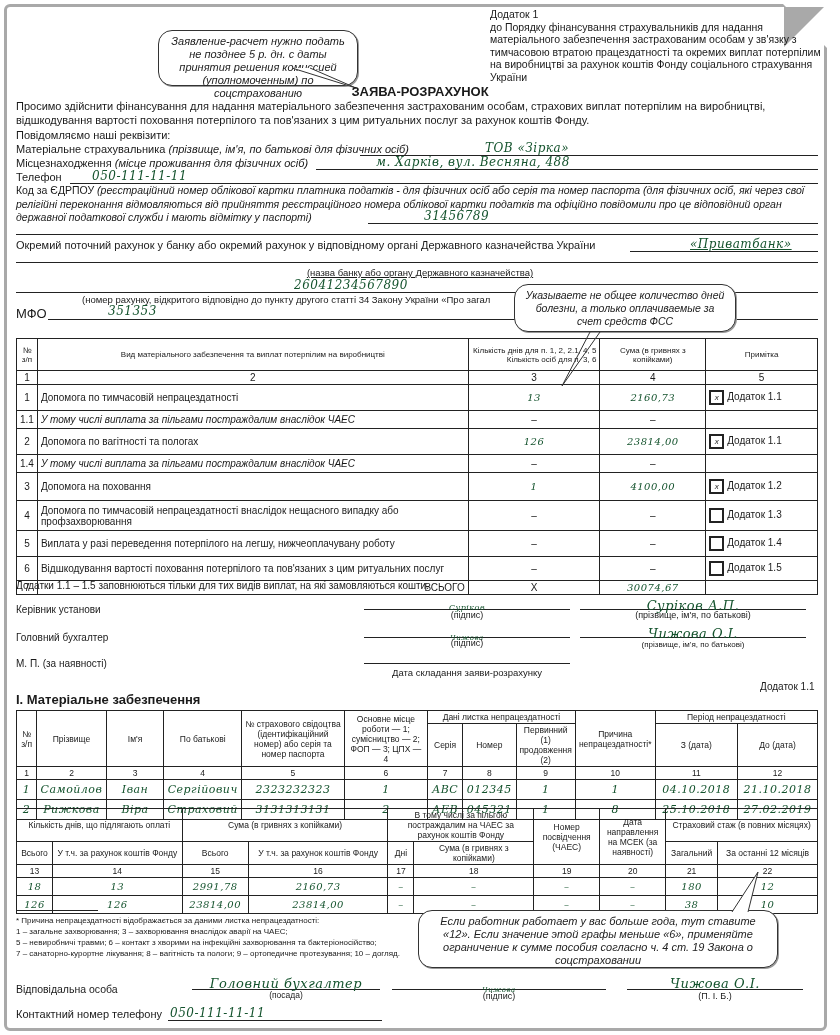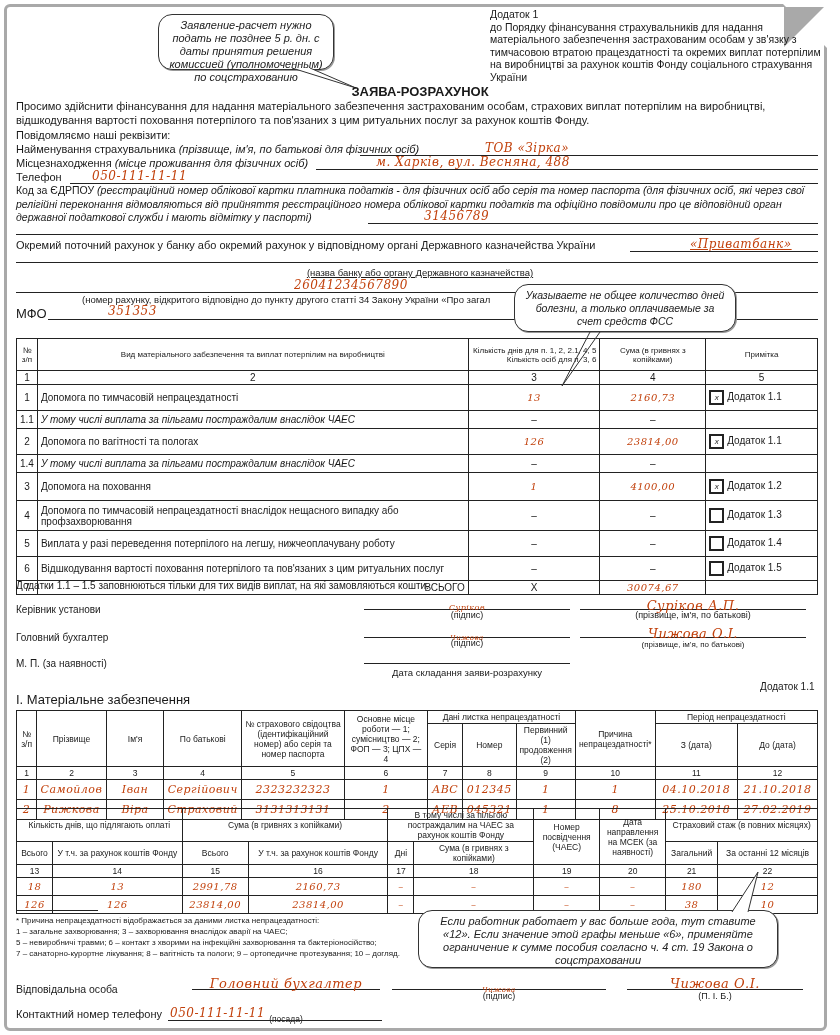--- a/index.html
+++ b/index.html
@@ -12,21 +12,21 @@
   }
   .fold {
     position: absolute; right: 0; top: 0; width: 0; height: 0;
     border-left: 40px solid #a9a9a9; border-bottom: 40px solid transparent;
   }
   .fold-cover {
     position: absolute; right: -3px; top: -3px; width: 44px; height: 44px; background: #fff;
     clip-path: polygon(0 0, 100% 0, 100% 100%);
   }
   .abs { position: absolute; }
-  .hand { font-family: "DejaVu Serif", serif; font-style: italic; color: #c2410c; letter-spacing: 0.5px; }
+  .hand { font-family: "DejaVu Serif", serif; font-style: italic; color: #14532d; letter-spacing: 0.5px; }
   .ital { font-style: italic; }
 
   .callout {
     position: absolute; background: #fff; border: 1.2px solid #333; border-radius: 14px;
     font-style: italic; text-align: center; font-size: 11px; line-height: 13px; color: #222;
     padding: 4px 8px; box-shadow: 1px 1px 0 #999;
   }
 
   .annex { left: 490px; top: 8px; width: 340px; font-size: 10.5px; line-height: 12.5px; }
   .doc-title { left: 0; width: 840px; top: 84px; text-align: center; font-weight: bold; font-size: 13px; }
@@ -42,39 +42,39 @@
   .note { font-size: 8px; line-height: 11px; }
 </style>
 </head>
 <body>
 
 <div class="page">
   <div class="fold-cover"></div>
   <div class="fold"></div>
 </div>
 
-<div class="callout" style="left:158px; top:14px; width:176px; height:56px;">
+<div class="callout" style="left:158px; top:30px; width:200px; height:56px;">
   <span>Заявление-расчет нужно подать не позднее 5 р. дн. с даты принятия решения комиссией (уполномоченным) по соцстрахованию</span>
 </div>
 <svg class="abs" style="left:290px; top:66px;" width="70" height="26">
   <polyline points="2,2 66,22 20,2" fill="#fff" stroke="#333" stroke-width="1"></polyline>
 </svg>
 
 <div class="abs annex">
   <div>Додаток 1</div>
   <div>до Порядку фінансування страхувальників для надання матеріального забезпечення застрахованим особам у зв'язку з тимчасовою втратою працездатності та окремих виплат потерпілим на виробництві за рахунок коштів Фонду соціального страхування України</div>
 </div>
 
 <div class="abs doc-title">ЗАЯВА-РОЗРАХУНОК</div>
 
 <div class="abs txt" style="left:16px; top:99px; width:802px;">Просимо здійснити фінансування для надання матеріального забезпечення застрахованим особам, страхових виплат потерпілим на виробництві, відшкодування вартості поховання потерпілого та пов'язаних з цим ритуальних послуг за рахунок коштів Фонду.</div>
 <div class="abs txt" style="left:16px; top:128px;">Повідомляємо наші реквізити:</div>
 
 <div class="abs txt" style="left:16px; top:142px; width:802px; height:14px;">
-  <span>Найменування страхувальника</span>
+  <span>Матеріальне страхувальника</span>
   <span class="ital">(прізвище, ім'я, по батькові для фізичних осіб)</span>
 </div>
 <div class="abs line" style="left:360px; top:142px; width:458px; height:14px;">
   <span class="hand" style="position:absolute; left:125px; top:-1px; font-size:12px;">ТОВ «Зірка»</span>
 </div>
 
 <div class="abs txt" style="left:16px; top:156px;">
   <span>Місцезнаходження</span>
   <span class="ital">(місце проживання для фізичних осіб)</span>
 </div>
@@ -229,21 +229,21 @@
 <div class="abs line" style="left:580px; top:624px; width:226px; height:14px; text-align:center;">
   <span class="hand" style="font-size:13px;">Чижова О.І.</span>
 </div>
 <div class="abs" style="left:580px; top:640px; width:226px; font-size:8px; text-align:center;">(прізвище, ім'я, по батькові)</div>
 
 <div class="abs" style="left:16px; top:658px; font-size:10px;">М. П. (за наявності)</div>
 <div class="abs line" style="left:364px; top:653px; width:206px; height:11px;"></div>
 <div class="abs" style="left:364px; top:667px; width:206px; font-size:9.5px; text-align:center;">Дата складання заяви-розрахунку</div>
 
 <div class="abs" style="left:760px; top:681px; font-size:10px;">Додаток 1.1</div>
-<div class="abs" style="left:16px; top:692px; font-size:13px; font-weight:normal;">І. Матеріальне забезпечення</div>
+<div class="abs" style="left:16px; top:692px; font-size:13px; font-weight:bold;">І. Матеріальне забезпечення</div>
 
 <table class="grid" style="left:16px; top:710px; width:802px; font-size:8.5px;">
   <colgroup>
     <col style="width:22px">
       <col style="width:70px">
       <col style="width:68px">
       <col style="width:78px">
       <col style="width:112px">
       <col style="width:96px">
     <col style="width:36px">
@@ -400,21 +400,21 @@
   <span>Если работник работает у вас больше года, тут ставите «12». Если значение этой графы меньше «6», применяйте ограничение к сумме пособия согласно ч. 4 ст. 19 Закона о соцстраховании</span>
 </div>
 <svg class="abs" style="left:720px; top:870px;" width="50" height="44">
   <polyline points="12,42 38,2 28,42" fill="#fff" stroke="#333" stroke-width="1"></polyline>
 </svg>
 
 <div class="abs" style="left:16px; top:983px; font-size:10.5px;">Відповідальна особа</div>
 <div class="abs line" style="left:192px; top:974px; width:188px; height:16px; text-align:center;">
   <span class="hand" style="font-size:13px;">Головний бухгалтер</span>
 </div>
-<div class="abs" style="left:192px; top:990px; width:188px; font-size:8.5px; text-align:center;margin-top:24px;">(посада)</div>
+<div class="abs" style="left:192px; top:990px; width:188px; font-size:8.5px; text-align:center;">(посада)</div>
 <div class="abs line" style="left:392px; top:978px; width:214px; height:12px; text-align:center;">
   <span class="hand" style="font-size:7px;">Чижова</span>
 </div>
 <div class="abs" style="left:392px; top:991px; width:214px; font-size:9px; text-align:center;">(підпис)</div>
 <div class="abs line" style="left:627px; top:974px; width:176px; height:16px; text-align:center;">
   <span class="hand" style="font-size:13px;">Чижова О.І.</span>
 </div>
 <div class="abs" style="left:627px; top:991px; width:176px; font-size:9px; text-align:center;">(П. І. Б.)</div>
 
 <div class="abs" style="left:16px; top:1008px; font-size:11px;">Контактний номер телефону</div>

